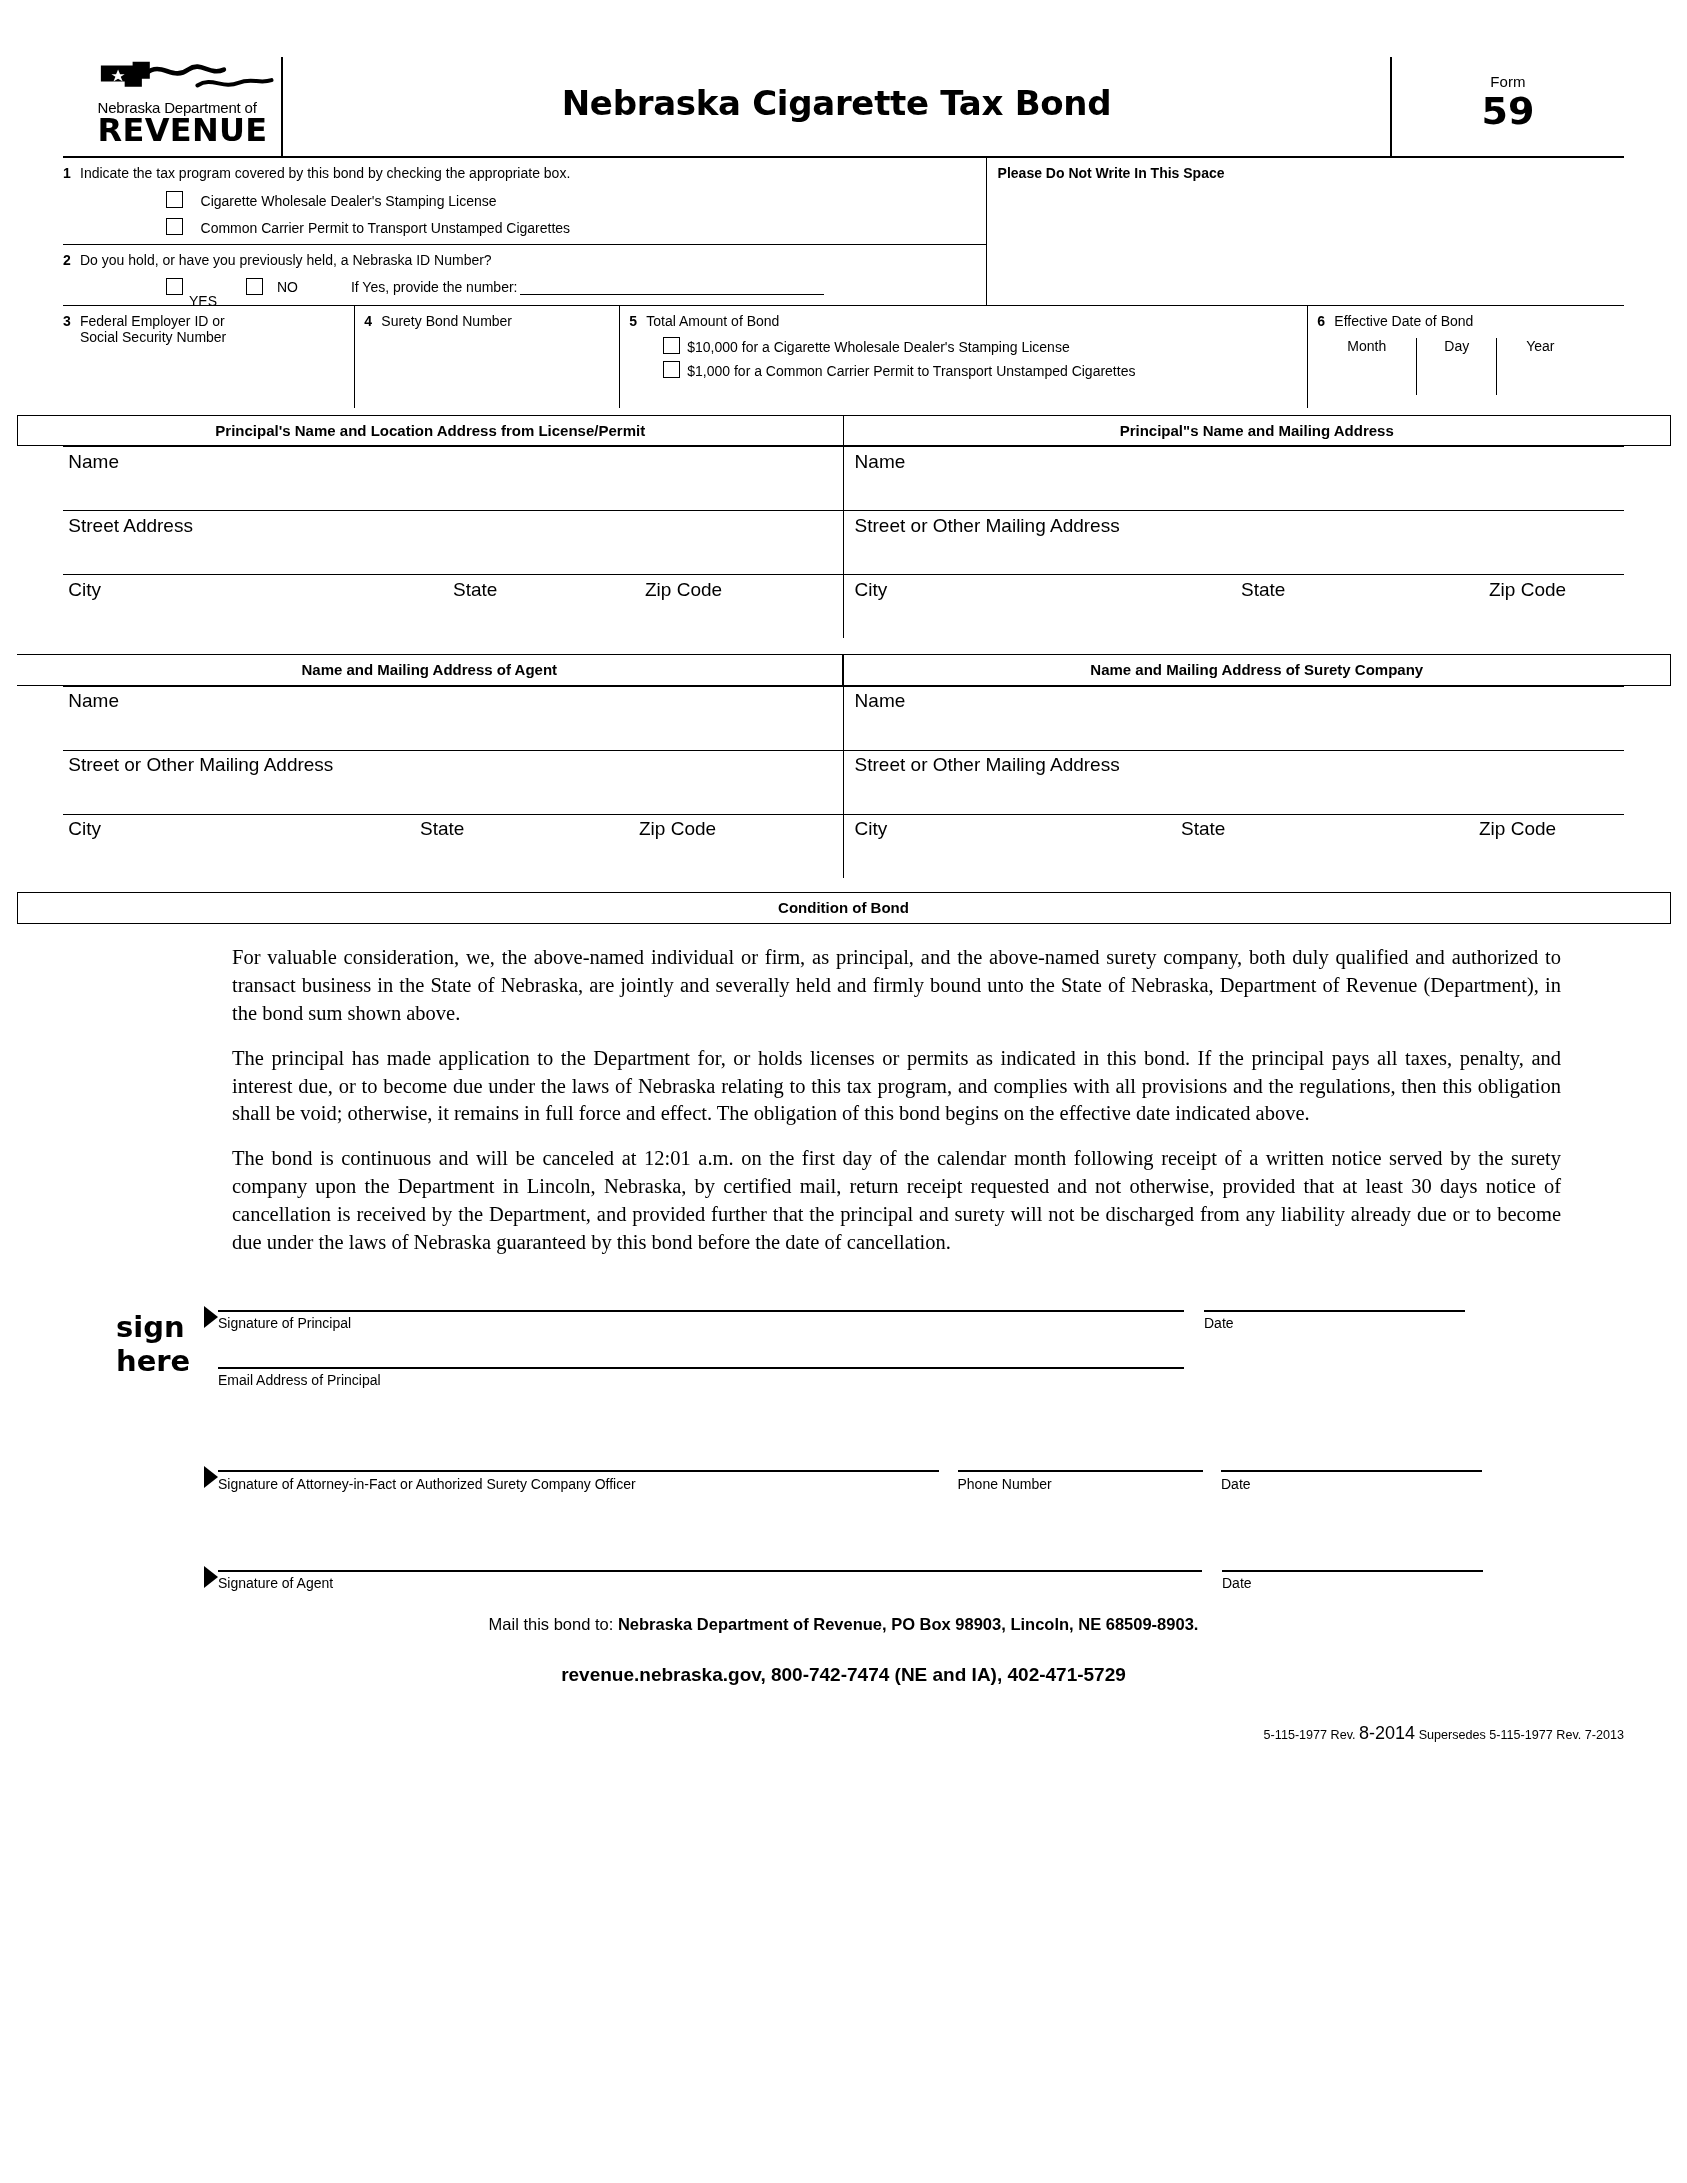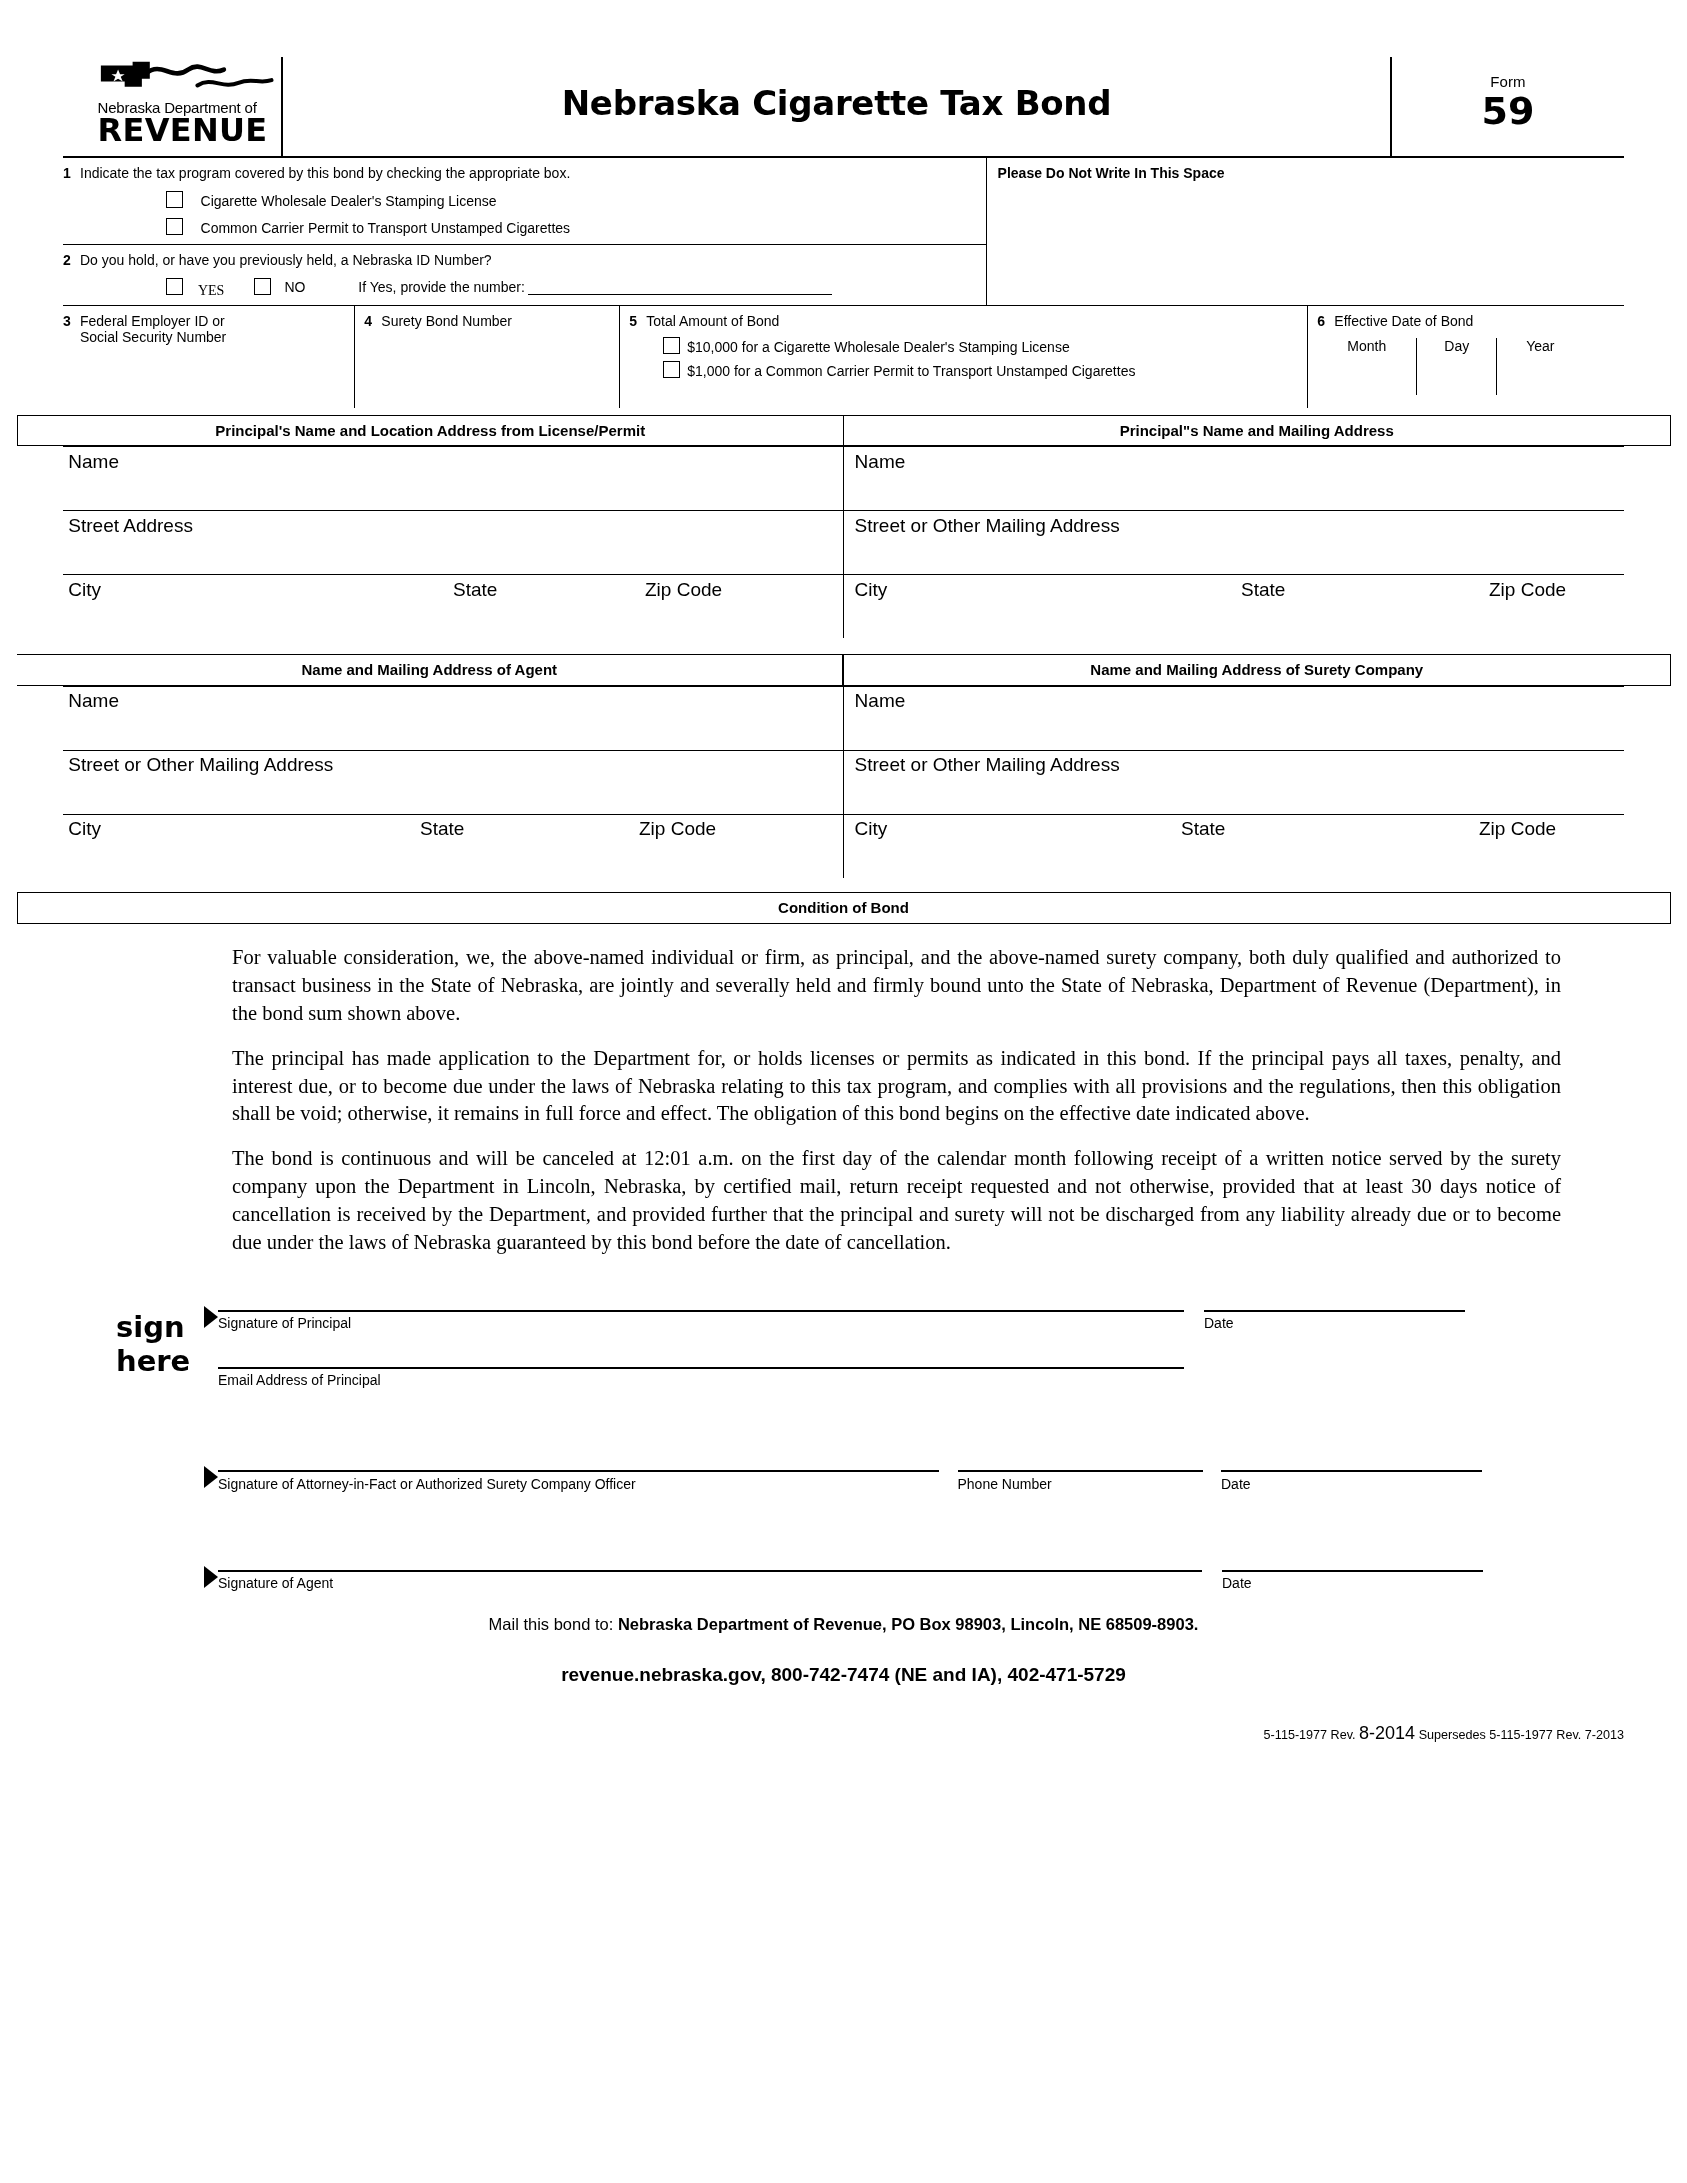--- a/index.html
+++ b/index.html
@@ -264,21 +264,21 @@
             <span class="fieldlabel" style="margin-left:14.6px;position:relative;top:2px;">Common Carrier Permit to Transport Unstamped Cigarettes</span>
           </div>
         </div>
 
         <div class="cell hrule" style="padding:7.3px 0 9.3px 0;">
           <div style="white-space:nowrap;">
             <span class="fieldnum">2</span><span class="fieldlabel">Do you hold, or have you previously held, a Nebraska ID Number?</span>
           </div>
           <div style="margin:9.3px 0 0 103px;white-space:nowrap;">
             <span class="checkbox"></span>
-            <span class="fieldlabel" style="margin-left:12px;position:relative;top:6px;font-family:Liberation Serif, serif;">YES</span>
+            <span class="fieldlabel" style="margin-left:3px;position:relative;top:16px;">YES</span>
             <span class="checkbox" style="margin-left:26.5px;"></span>
             <span class="fieldlabel" style="margin-left:10.6px;position:relative;top:2px;">NO</span>
             <span class="fieldlabel" style="margin-left:50px;position:relative;top:2px;">If Yes, provide the number:</span>
             <span class="underline-fill" style="width:304px;height:17px;"></span>
           </div>
         </div>
       </div>
 
       <div class="cell vline" style="flex:1 1 auto;padding:7.3px 0 0 10.6px;">
         <span class="fieldlabel" style="font-weight:bold;">Please Do Not Write In This Space</span>

